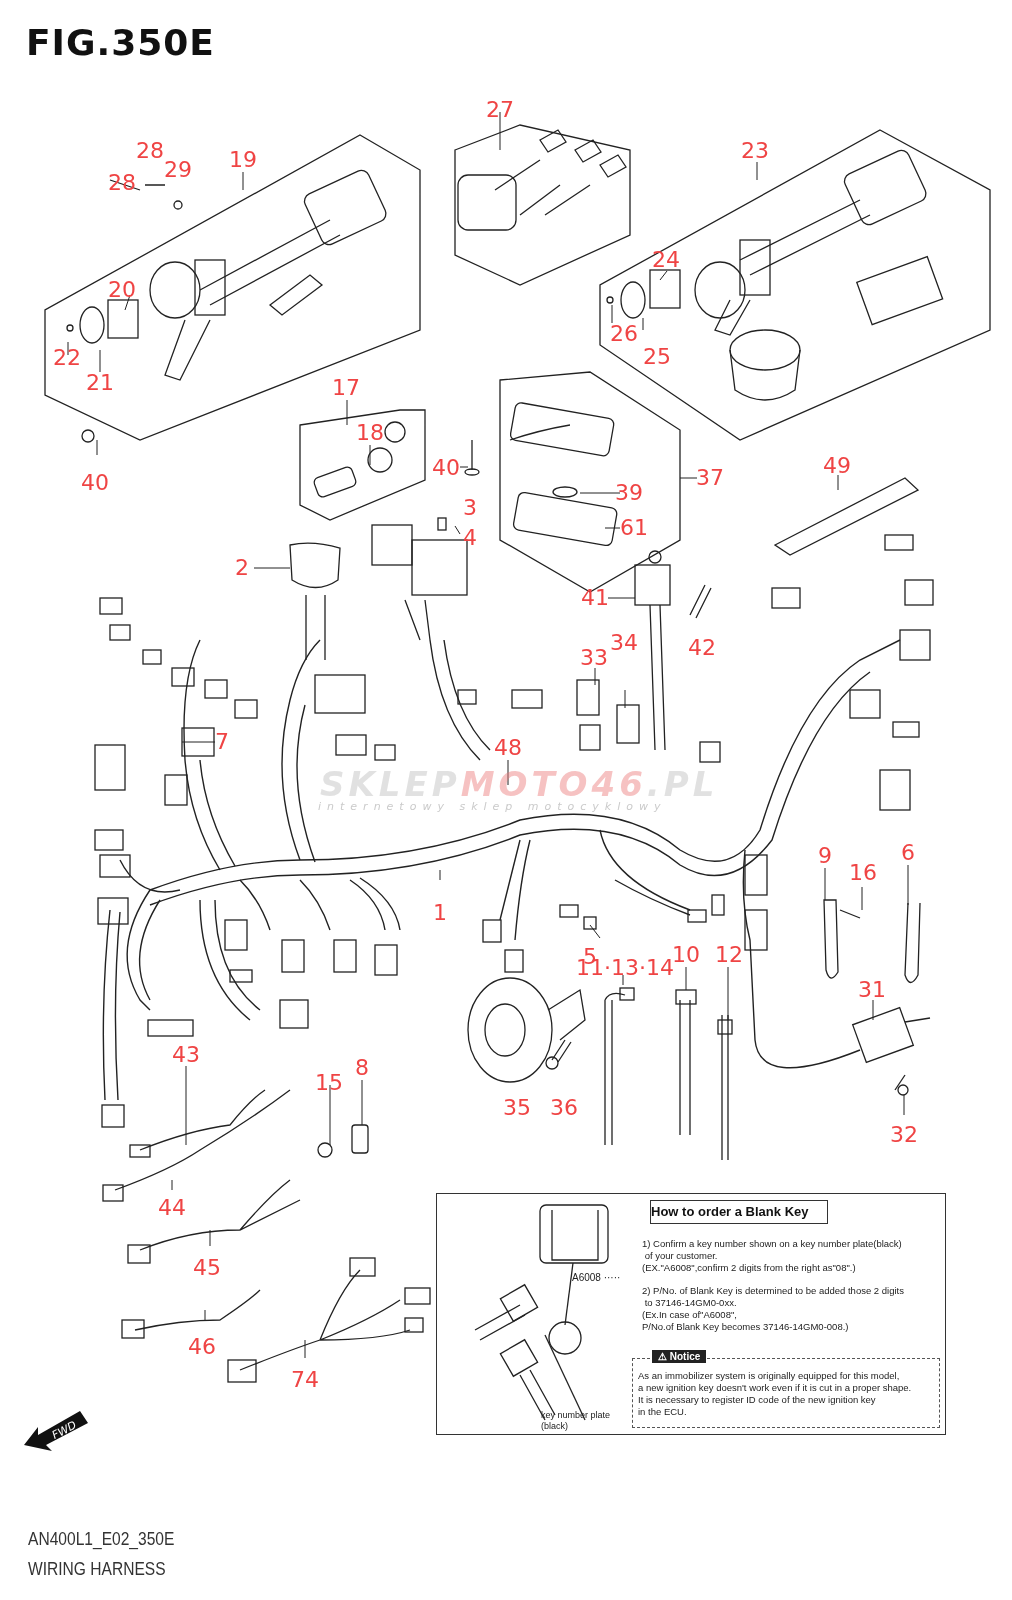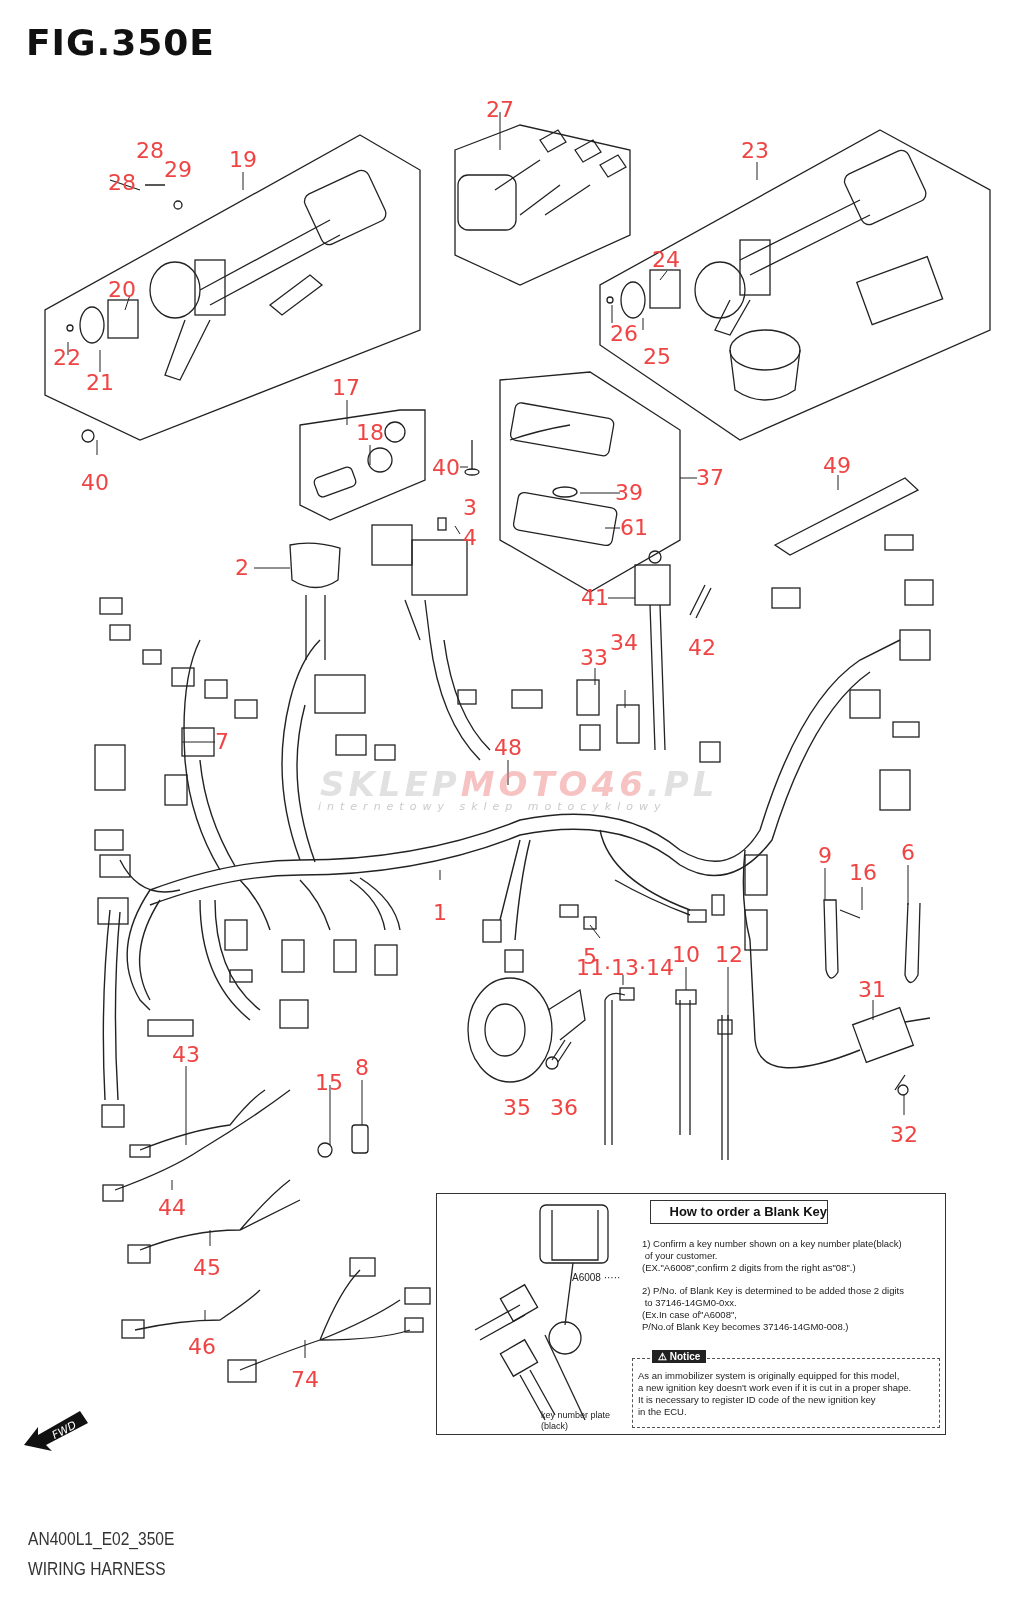--- a/index.html
+++ b/index.html
@@ -5,21 +5,21 @@
   html,body{margin:0;padding:0;background:#fff;}
   body{width:1012px;height:1600px;position:relative;overflow:hidden;font-family:"Liberation Sans",sans-serif;color:#111;}
   .fig-title{position:absolute;left:26px;top:22px;font-family:"DejaVu Sans",sans-serif;font-weight:bold;font-size:36px;letter-spacing:1px;color:#111;}
   svg.drawing{position:absolute;left:0;top:0;}
   .callout{position:absolute;color:#ef4444;font-family:"DejaVu Sans",sans-serif;font-size:22px;line-height:1;transform:translate(-50%,-50%);white-space:nowrap;}
   .footer{position:absolute;left:28px;font-family:"Liberation Sans",sans-serif;font-size:19px;color:#333;transform:scaleX(0.82);transform-origin:left;}
   .watermark{position:absolute;left:320px;top:764px;font-family:"DejaVu Sans",sans-serif;font-weight:bold;font-style:italic;font-size:34px;color:rgba(200,200,200,0.55);letter-spacing:4px;}
   .watermark .hl{color:rgba(236,120,120,0.45);}
   .watermark-sub{position:absolute;left:318px;top:800px;font-family:"DejaVu Sans",sans-serif;font-style:italic;font-size:11px;color:rgba(180,180,180,0.7);letter-spacing:6px;}
   .keybox{position:absolute;left:436px;top:1193px;width:508px;height:240px;border:1px solid #333;}
-  .keybox-title{position:absolute;left:650px;top:1200px;width:176px;height:22px;border:1px solid #333;font-weight:bold;font-size:13px;text-align:right;line-height:22px;}
+  .keybox-title{position:absolute;left:650px;top:1200px;width:176px;height:22px;border:1px solid #333;font-weight:bold;font-size:13px;text-align:left;line-height:22px;}
   .keybox-text{position:absolute;left:642px;font-size:9.5px;line-height:12px;color:#222;white-space:pre;}
   .notice-box{position:absolute;left:632px;top:1358px;width:306px;height:68px;border:1px dashed #555;}
   .notice-label{position:absolute;left:652px;top:1350px;background:#222;color:#fff;font-size:10px;font-weight:bold;padding:1px 6px;}
   .plate-label{position:absolute;left:541px;top:1410px;font-size:9px;line-height:11px;color:#222;white-space:pre;}
   .plate-code{position:absolute;left:572px;top:1272px;font-size:10px;color:#222;}
   .fwd{position:absolute;left:22px;top:1405px;width:70px;height:46px;}
 </style>
 </head>
 <body>
 

